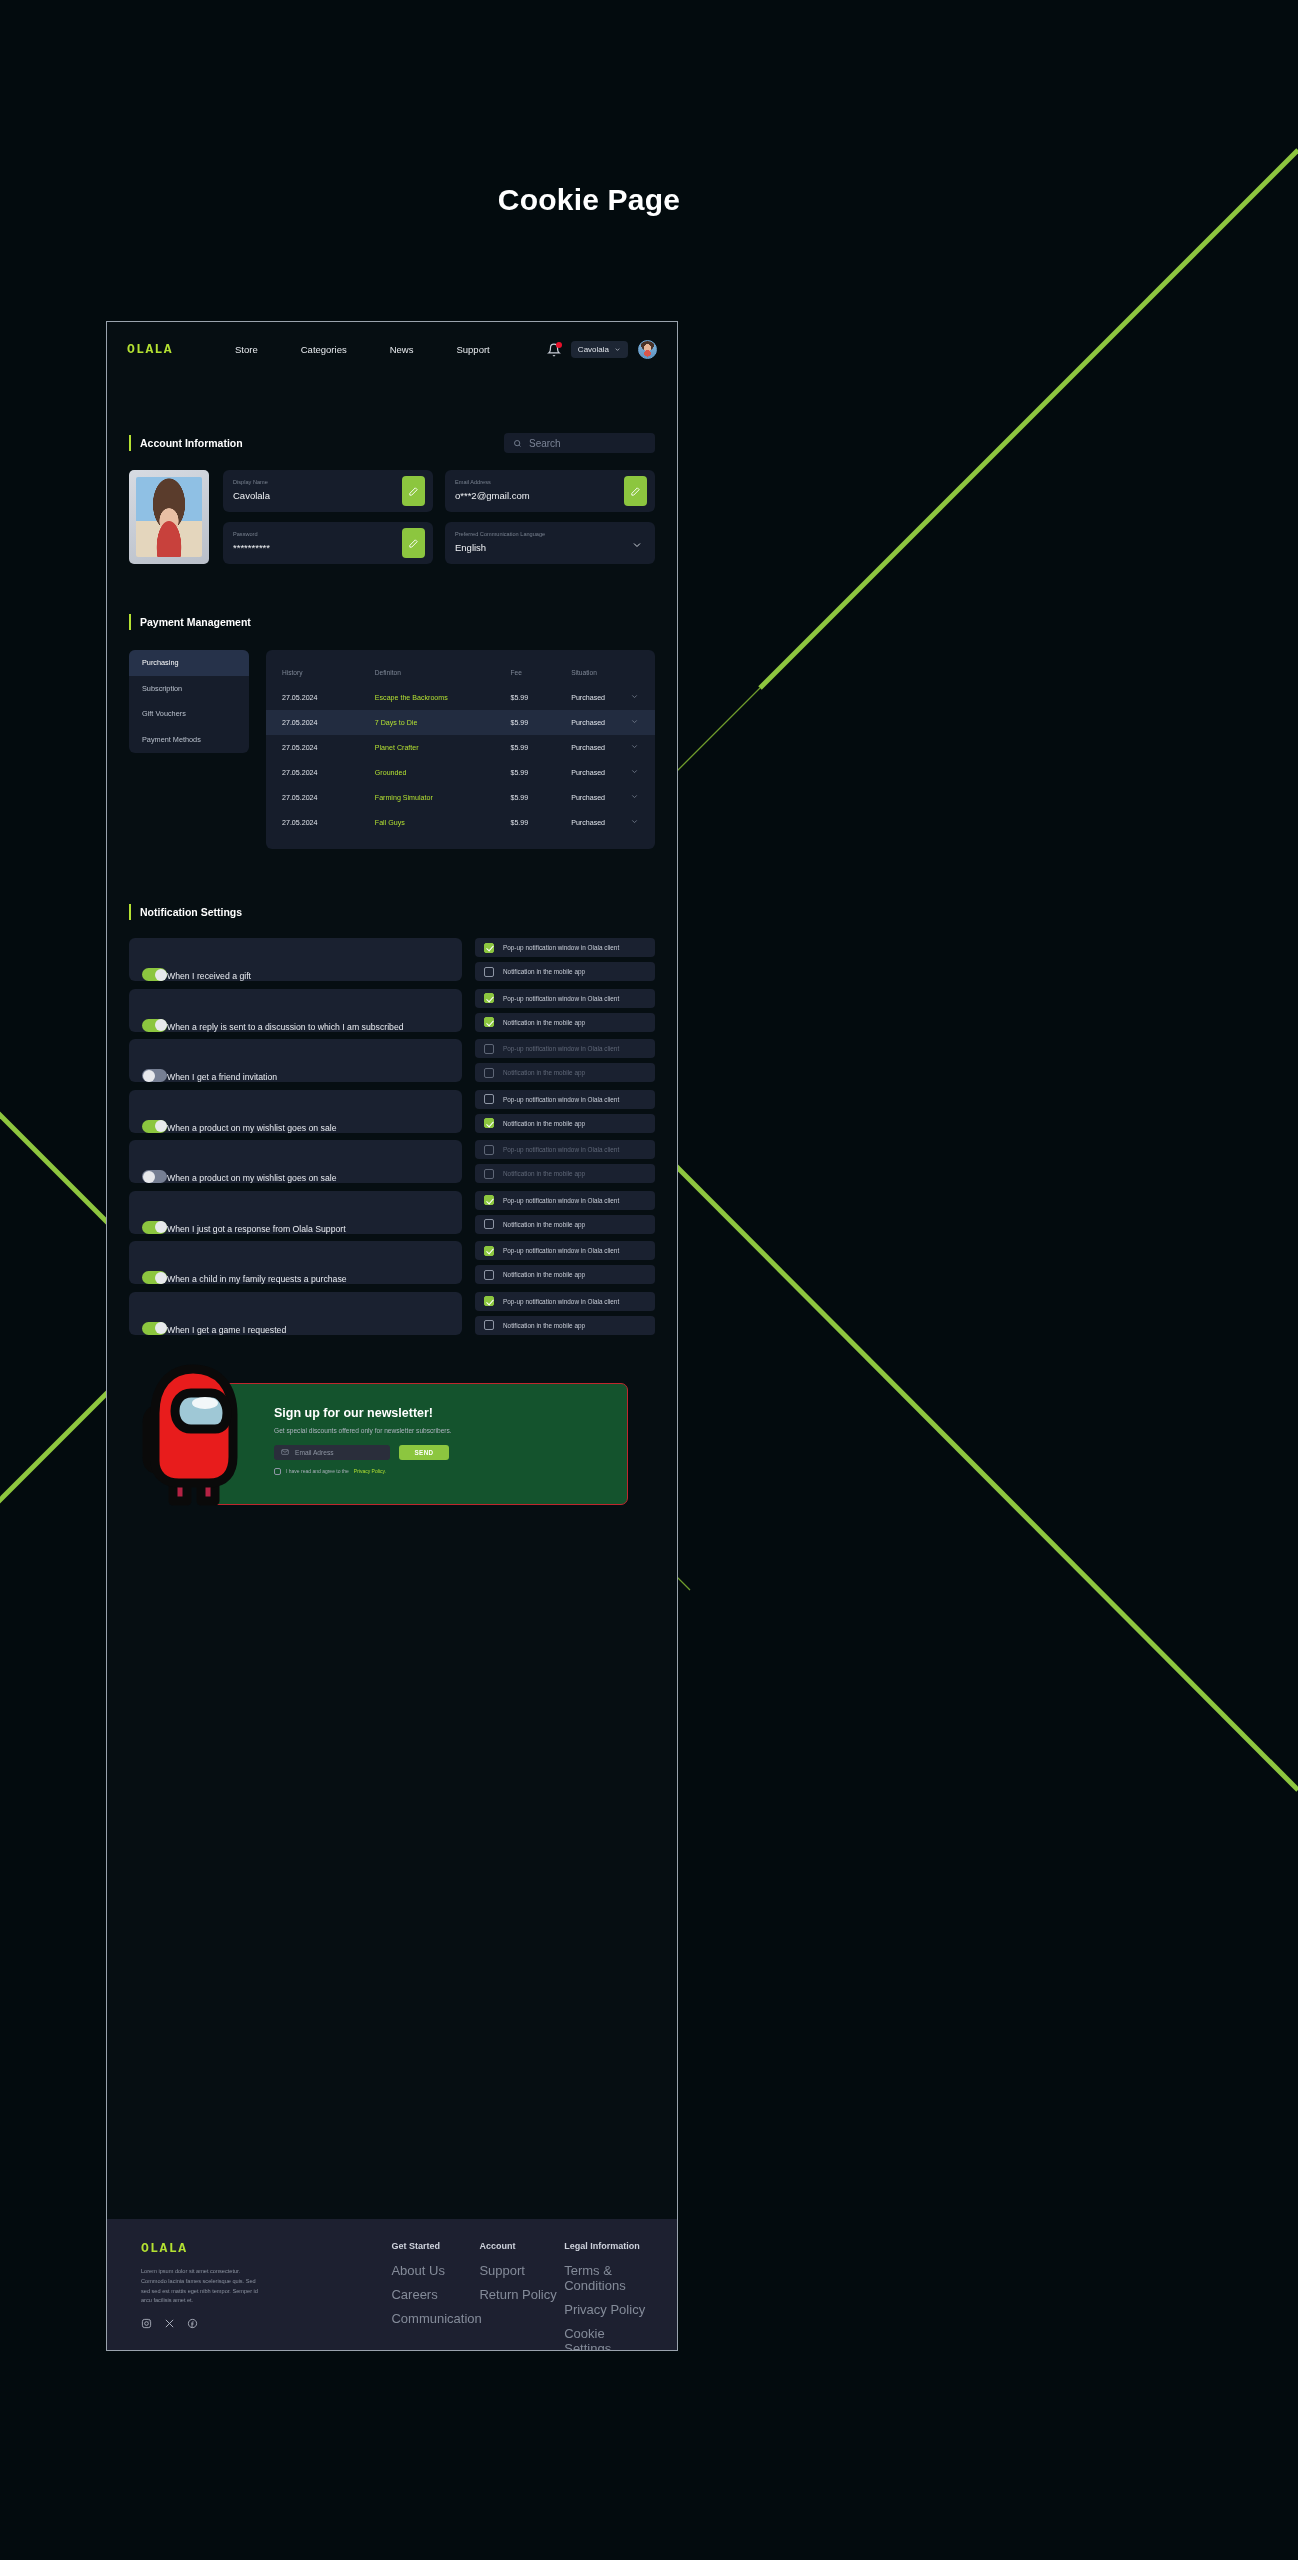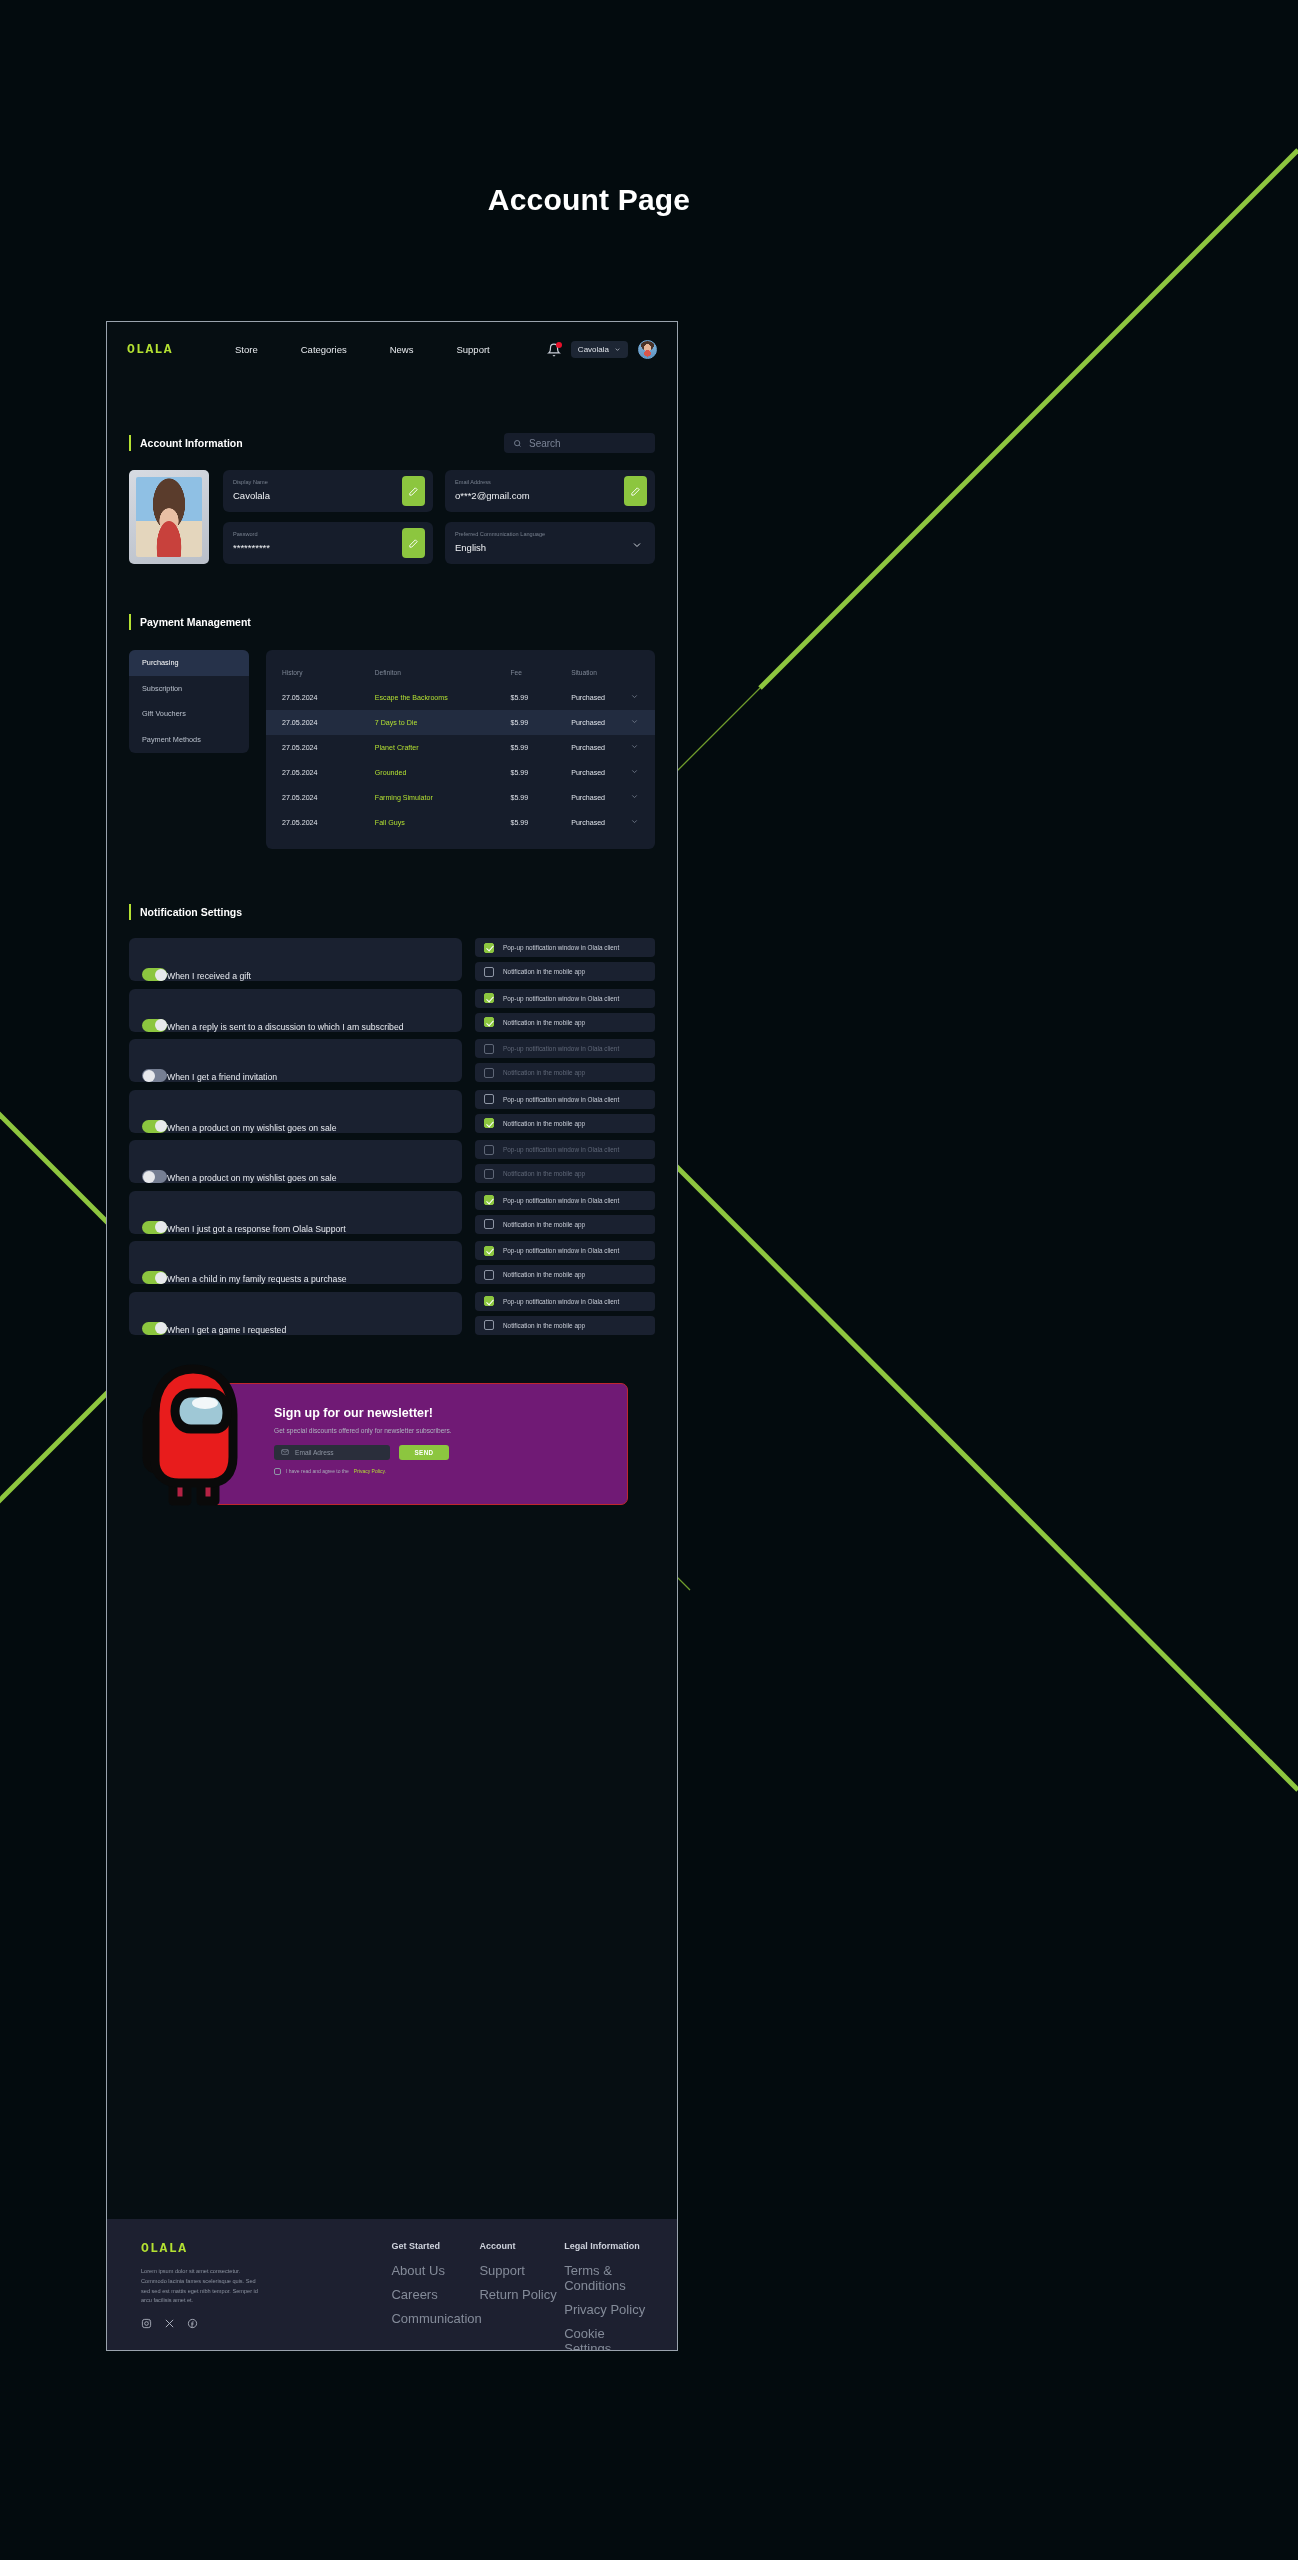--- a/index.html
+++ b/index.html
@@ -151,21 +151,21 @@
     border: solid #ffffff; border-width: 0 1.3px 1.3px 0; transform: rotate(42deg);
   }
   .check-label { color: #c8cdd7; font-size: 6.4px; }
   .check-row.dim .check-label { color: #5f6777; }
   .check-row.dim .cbox { border-color: #5f6777; }
 
   
   .news-wrap { position: relative; margin-top: 48px; height: 128px; }
   .news-card {
     position: absolute; left: 68px; top: 0; right: 27px; height: 122px;
-    background: #701a75; border: 1.2px solid #c0272d; border-radius: 7px;
+    background: #14532d; border: 1.2px solid #c0272d; border-radius: 7px;
     padding: 22px 17px 0 76px;
   }
   .news-title { color: #ffffff; font-size: 12.5px; font-weight: 700; }
   .news-sub { color: #aeb4bf; font-size: 6.6px; margin-top: 7px; }
   .news-form { display: flex; gap: 9px; margin-top: 11px; align-items: center; }
   .news-input {
     width: 116px; height: 15px; background: #2a2e3b; border-radius: 3px;
     display: flex; align-items: center; gap: 6px; padding: 0 7px; color: #8d94a1; font-size: 6.6px;
   }
   .news-input svg { width: 8px; height: 8px; flex: none; }
@@ -199,21 +199,21 @@
   <svg class="deco" viewBox="0 0 1298 2560" preserveAspectRatio="none">
     <line x1="1298" y1="150" x2="760" y2="688" stroke="#8ec63f" stroke-width="5"></line>
     <line x1="-20" y1="1095" x2="300" y2="1415" stroke="#8ec63f" stroke-width="5"></line>
     <line x1="-20" y1="1520" x2="300" y2="1200" stroke="#8ec63f" stroke-width="5"></line>
     <line x1="660" y1="1150" x2="1298" y2="1790" stroke="#8ec63f" stroke-width="5"></line>
     <line x1="760" y1="688" x2="430" y2="1018" stroke="#6f9c2c" stroke-width="1.3"></line>
     <line x1="300" y1="1415" x2="560" y2="1155" stroke="#6f9c2c" stroke-width="1.3"></line>
     <line x1="300" y1="1200" x2="690" y2="1590" stroke="#6f9c2c" stroke-width="1.3"></line>
   </svg>
 
-  <div class="page-title">Account Page</div>
+  <div class="page-title">Cookie Page</div>
 
   <div class="frame">
 
     <div class="nav">
       <div class="logo">OLALA</div>
       <div class="nav-links">
         <a href="#">Store</a>
         <a href="#">Categories</a>
         <a href="#">News</a>
         <a href="#">Support</a>

